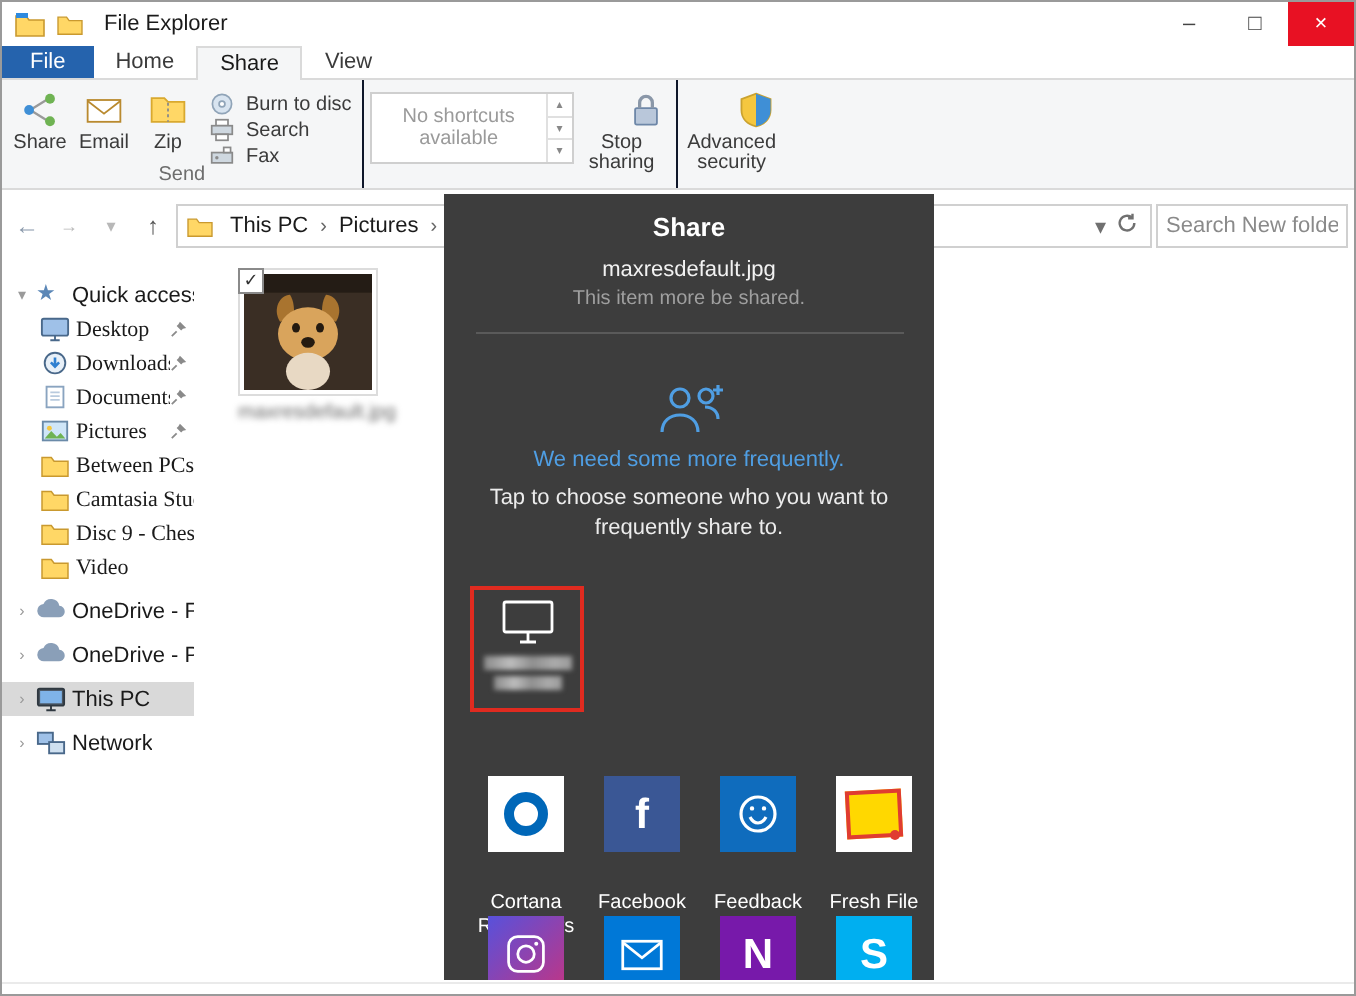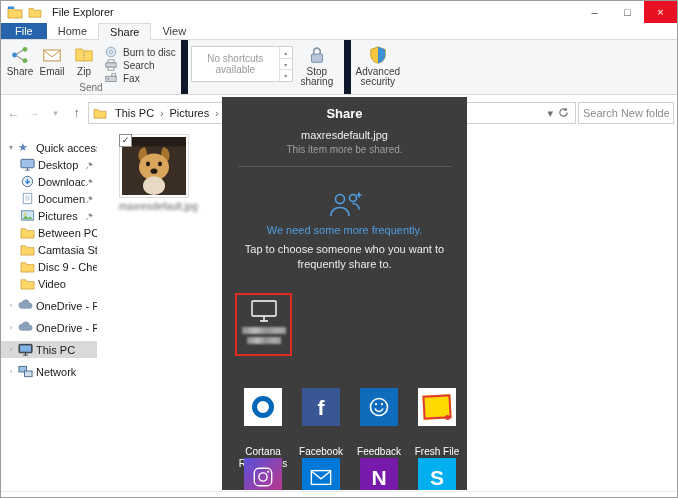--- a/index.html
+++ b/index.html
@@ -16,24 +16,24 @@
 
   
   .tabrow{height:16px;display:flex;background:#fff;border-bottom:1px solid #dadada;align-items:stretch;}
   .tab{padding:0 11px;line-height:16px;font-size:11px;color:#3b3b3b;}
   .tab-file{background:#2563ad;color:#fff;padding:0 14px;}
   .tab-active{background:#f5f6f7;border:1px solid #dadada;border-bottom:none;margin-bottom:-1px;color:#1a1a1a;}
 
   
   .ribbon{height:54px;background:#f5f6f7;border-bottom:1px solid #dadada;display:flex;align-items:stretch;}
   .rgroup{position:relative;display:flex;align-items:flex-start;padding:2px 3px 12px 3px;}
-  .rgroup + .rgroup{border-left:7px solid #0f172a;}
+  .rgroup + .rgroup{border-left:1px solid #0f172a;}
   .rgroup-label{position:absolute;bottom:0;left:0;right:0;text-align:center;font-size:10px;color:#6d6d6d;line-height:12px;white-space:nowrap;}
   .bigbtn{width:30px;padding:2px 1px 0;display:flex;flex-direction:column;align-items:center;gap:1px;font-size:10px;color:#3b3b3b;text-align:center;line-height:10px;}
-  .bigbtn.wide{width:46px;}
+  .bigbtn.wide{width:46px;align-items:flex-end;}
   .bigbtn .ric{width:22px;height:22px;display:flex;align-items:center;justify-content:center;}
   .smallcol{display:flex;flex-direction:column;gap:1px;padding:4px 2px 0 5px;}
   .smallbtn{display:flex;align-items:center;gap:4px;font-size:10px;color:#3b3b3b;height:12px;white-space:nowrap;}
   .smallbtn .ric{width:14px;height:13px;display:inline-flex;}
   .gallery{width:100px;height:34px;margin-top:4px;background:#fff;border:1px solid #cfcfcf;display:flex;}
   .gallery-text{flex:1;display:flex;align-items:center;justify-content:center;color:#9a9a9a;font-size:10px;text-align:center;padding:0 3px;line-height:11px;}
   .gallery-scroll{width:12px;border-left:1px solid #e0e0e0;display:flex;flex-direction:column;}
   .gs-btn{flex:1;display:flex;align-items:center;justify-content:center;font-size:6px;color:#888;}
   .gs-btn + .gs-btn{border-top:1px solid #e0e0e0;}
 
@@ -51,21 +51,21 @@
   .search-box input::placeholder{color:#8a8a8a;}
 
   
   .main{display:flex;height:367px;background:#fff;}
   .sidebar{width:96px;flex-shrink:0;padding-top:15px;overflow:hidden;}
   .side-item{display:flex;align-items:center;height:17px;gap:3px;padding-left:6px;position:relative;white-space:nowrap;overflow:hidden;}
   .side-item .chev{width:8px;flex-shrink:0;color:#9a9a9a;font-size:8px;text-align:center;}
   .side-item .ic{width:15px;height:13px;flex-shrink:0;display:inline-flex;}
   .side-item .lbl{overflow:hidden;}
   .side-item .pin{position:absolute;right:3px;top:4px;width:9px;height:9px;background:#fff;}
-  .side-item.child{padding-left:19px;}
+  .side-item.child{padding-left:19px;font-family:Liberation Serif, serif;}
   .side-item.root{margin-top:5px;}
   .side-item.selected{background:#d9d9d9;}
   .content{flex:1;position:relative;background:#fff;}
   .thumb-item{position:absolute;left:22px;top:10px;width:70px;}
   .thumb-frame{position:relative;width:70px;height:64px;border:1px solid #dcdcdc;background:#fff;padding:2px;box-sizing:border-box;}
   .thumb-frame svg{width:100%;height:100%;display:block;}
   .thumb-check{position:absolute;left:-1px;top:-1px;width:13px;height:13px;background:#fff;border:1px solid #8a8a8a;box-sizing:border-box;display:flex;align-items:center;justify-content:center;font-size:9px;color:#333;line-height:1;}
   .thumb-name{margin-top:3px;text-align:center;font-size:10px;color:#6a6a6a;filter:blur(1.6px);white-space:nowrap;}
 
   

